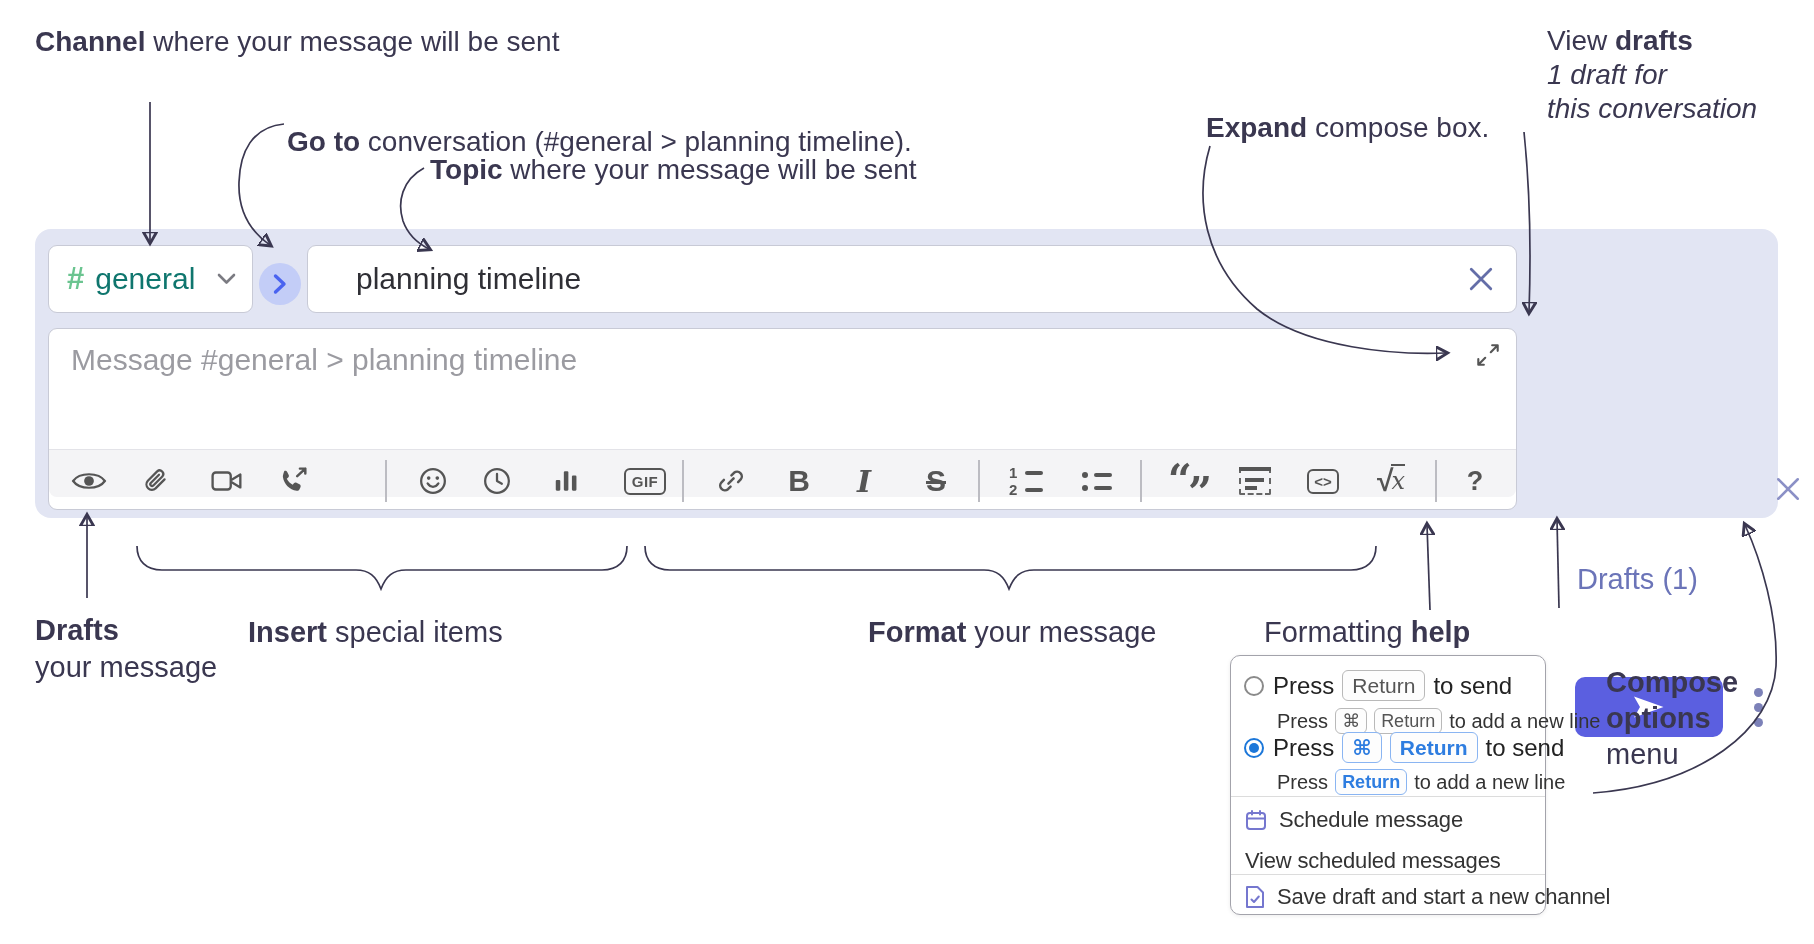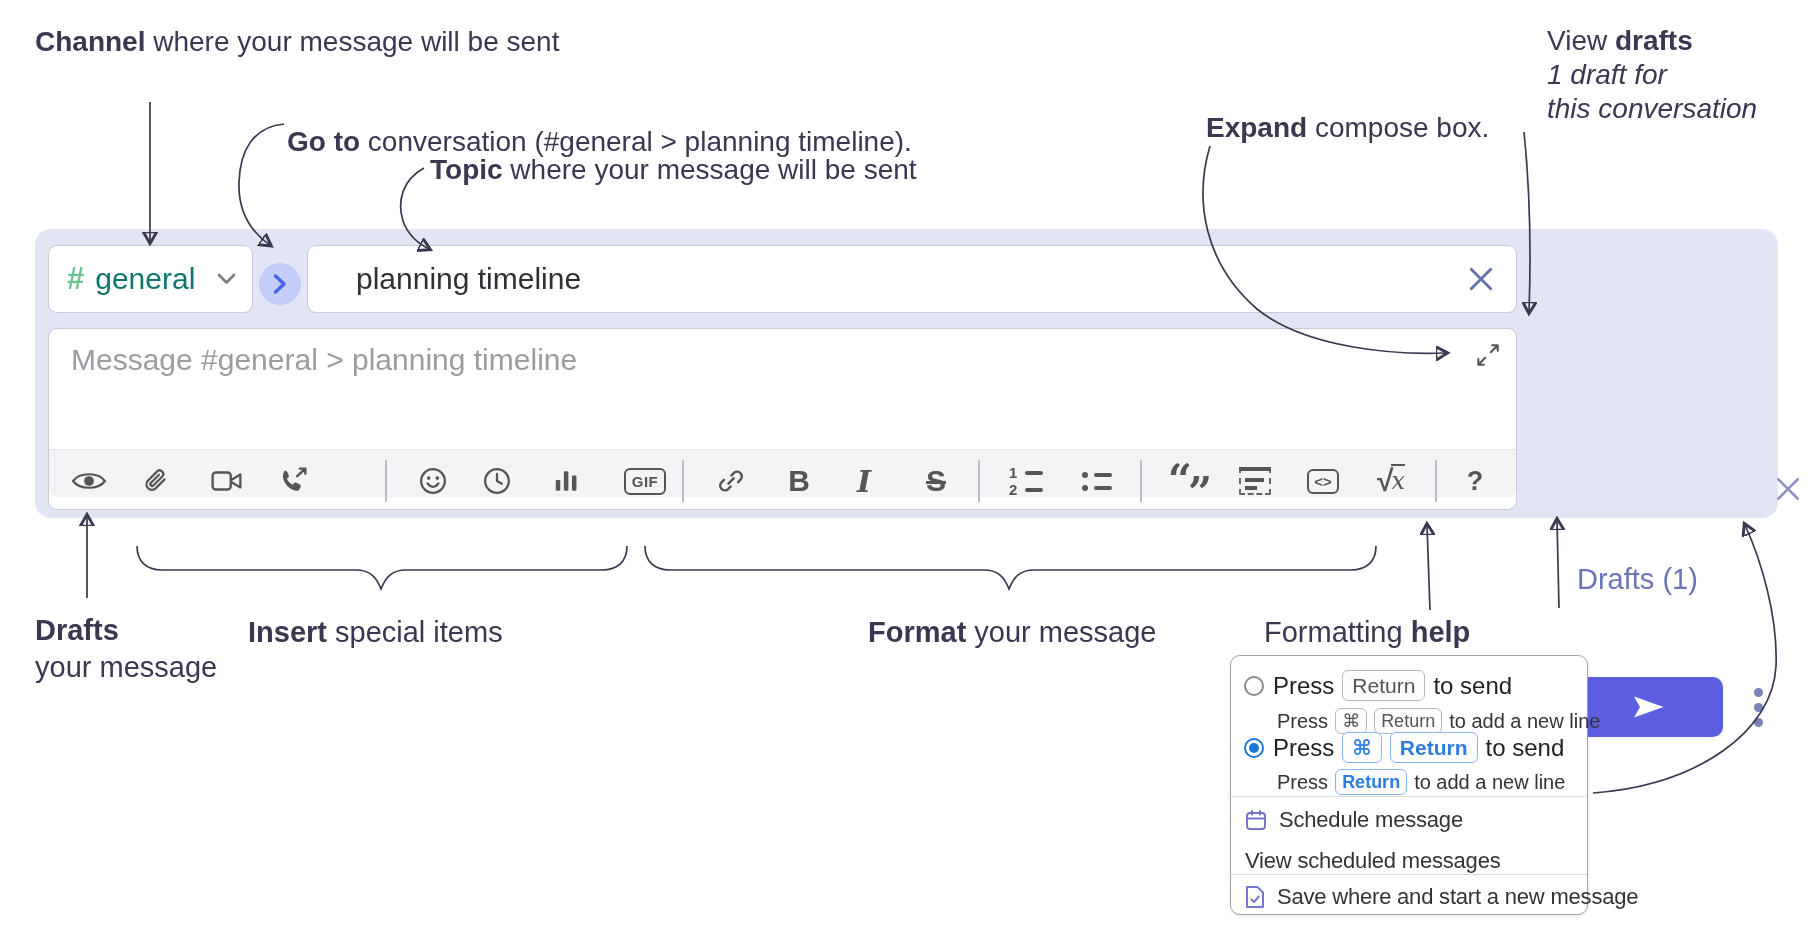--- a/index.html
+++ b/index.html
@@ -71,21 +71,21 @@
             border-top:2.5px solid #555; margin-left:-2px; padding-top:1px; }
 
   .drafts-link { position:absolute; left:1542px; top:334px; color:#6b74b8; font-size:29px; cursor:pointer; }
   .send-btn { position:absolute; left:1540px; top:448px; width:148px; height:60px; background:#5b5fe0;
               border:none; border-radius:10px; display:flex; align-items:center; justify-content:center; cursor:pointer; }
   .ellipsis-btn { position:absolute; left:1706px; top:452px; width:34px; height:52px;
                   display:flex; flex-direction:column; align-items:center; justify-content:center; gap:6px; }
   .ellipsis-btn i { width:9px; height:9px; border-radius:50%; background:#7c81b8; }
 
   
-  .popup { position:absolute; left:1230px; top:655px; width:358px; height:260px; background:#fff;
+  .popup { position:absolute; left:1230px; top:655px; width:316px; height:260px; background:#fff;
            border:1.5px solid #a3a3ab; border-radius:10px; box-shadow:0 1px 4px rgba(0,0,0,.08); z-index:4; }
   .radio-row { position:absolute; left:13px; display:flex; align-items:center; gap:9px; cursor:pointer; }
   .radio { width:20px; height:20px; border-radius:50%; border:2px solid #8a8a8a; background:#fff;
            display:flex; align-items:center; justify-content:center; flex:none; }
   .radio.sel { border-color:#1c77d9; }
   .radio.sel i { width:10px; height:10px; border-radius:50%; background:#1c77d9; }
   .prow { font-size:24px; color:#222; display:flex; align-items:center; gap:8px; white-space:nowrap; }
   .sub-row { position:absolute; left:46px; font-size:20px; color:#333; display:flex; align-items:center;
              gap:7px; white-space:nowrap; }
   .kc { border:1.5px solid #b9b9b9; border-radius:6px; background:#fdfdfd; color:#555;
@@ -325,20 +325,25 @@
   </div>
   <div class="bot-label" style="left:248px; top:614px;">
     <b>Insert</b><span> special items</span>
   </div>
   <div class="bot-label" style="left:868px; top:614px;">
     <b>Format</b><span> your message</span>
   </div>
   <div class="bot-label" style="left:1264px; top:614px;">
     <span>Formatting </span><b>help</b>
   </div>
+  <div class="bot-label" style="left:1606px; top:664px; line-height:36px;">
+    <div><b>Compose</b></div>
+    <div><b>options</b></div>
+    <div>menu</div>
+  </div>
 
   <div class="popup">
     <div class="radio-row" style="top:14px;">
       <span class="radio"></span>
       <span class="prow">
         <span>Press</span>
         <span class="kc">Return</span>
         <span>to send</span>
       </span>
     </div>
@@ -396,17 +401,17 @@
 
     <div class="menu-div" style="top:218px;"></div>
 
     <div class="menu-item" style="top:226px; height:30px;">
       <svg width="20" height="24" viewBox="0 0 20 24">
         <g fill="none" stroke="#7577cf" stroke-width="2" stroke-linecap="round" stroke-linejoin="round">
           <path d="M2 2 H12.5 L18 7.5 V22 H2 Z"></path>
           <path d="M6.5 14.5 L9 17 L13.8 11.5"></path>
         </g>
       </svg>
-      <span>Save where and start a new message</span>
+      <span>Save draft and start a new channel</span>
     </div>
   </div>
 
 </div>
 
 </body></html>

